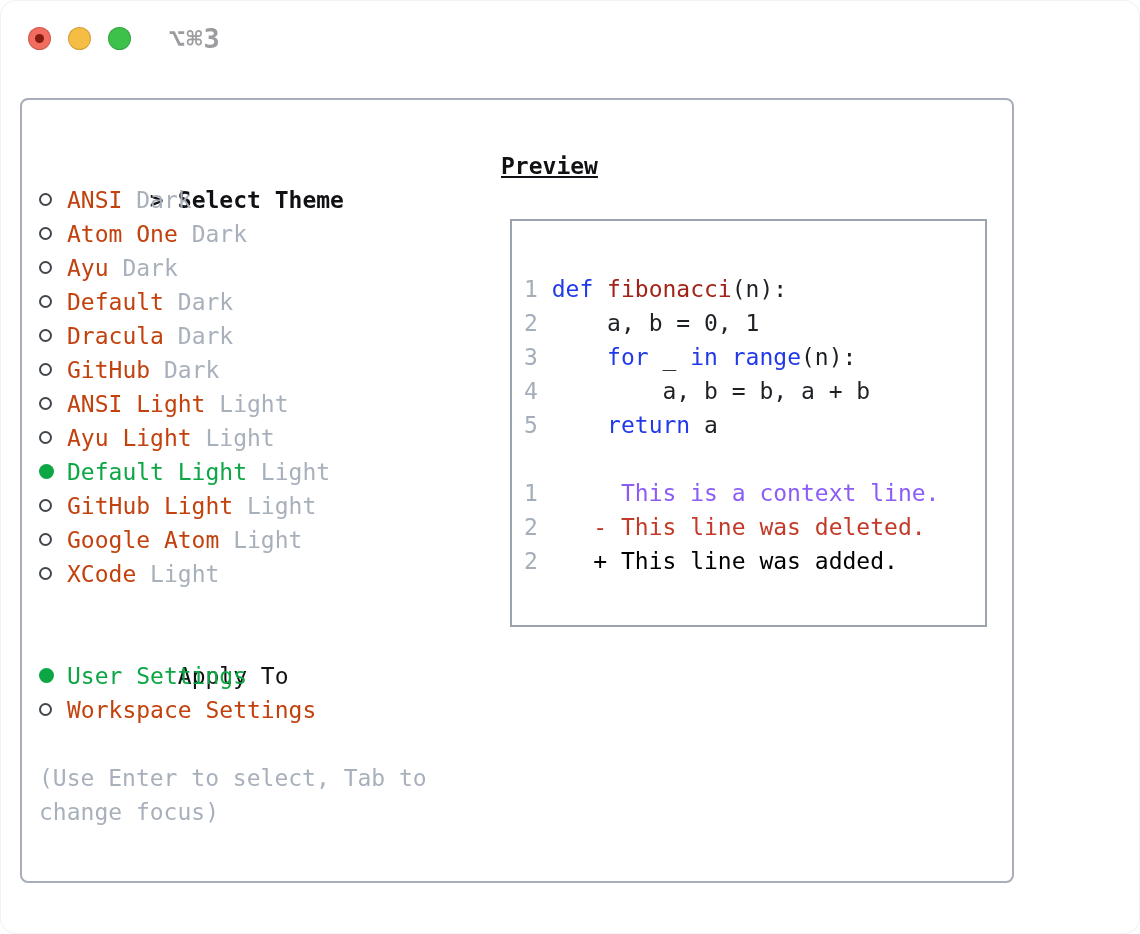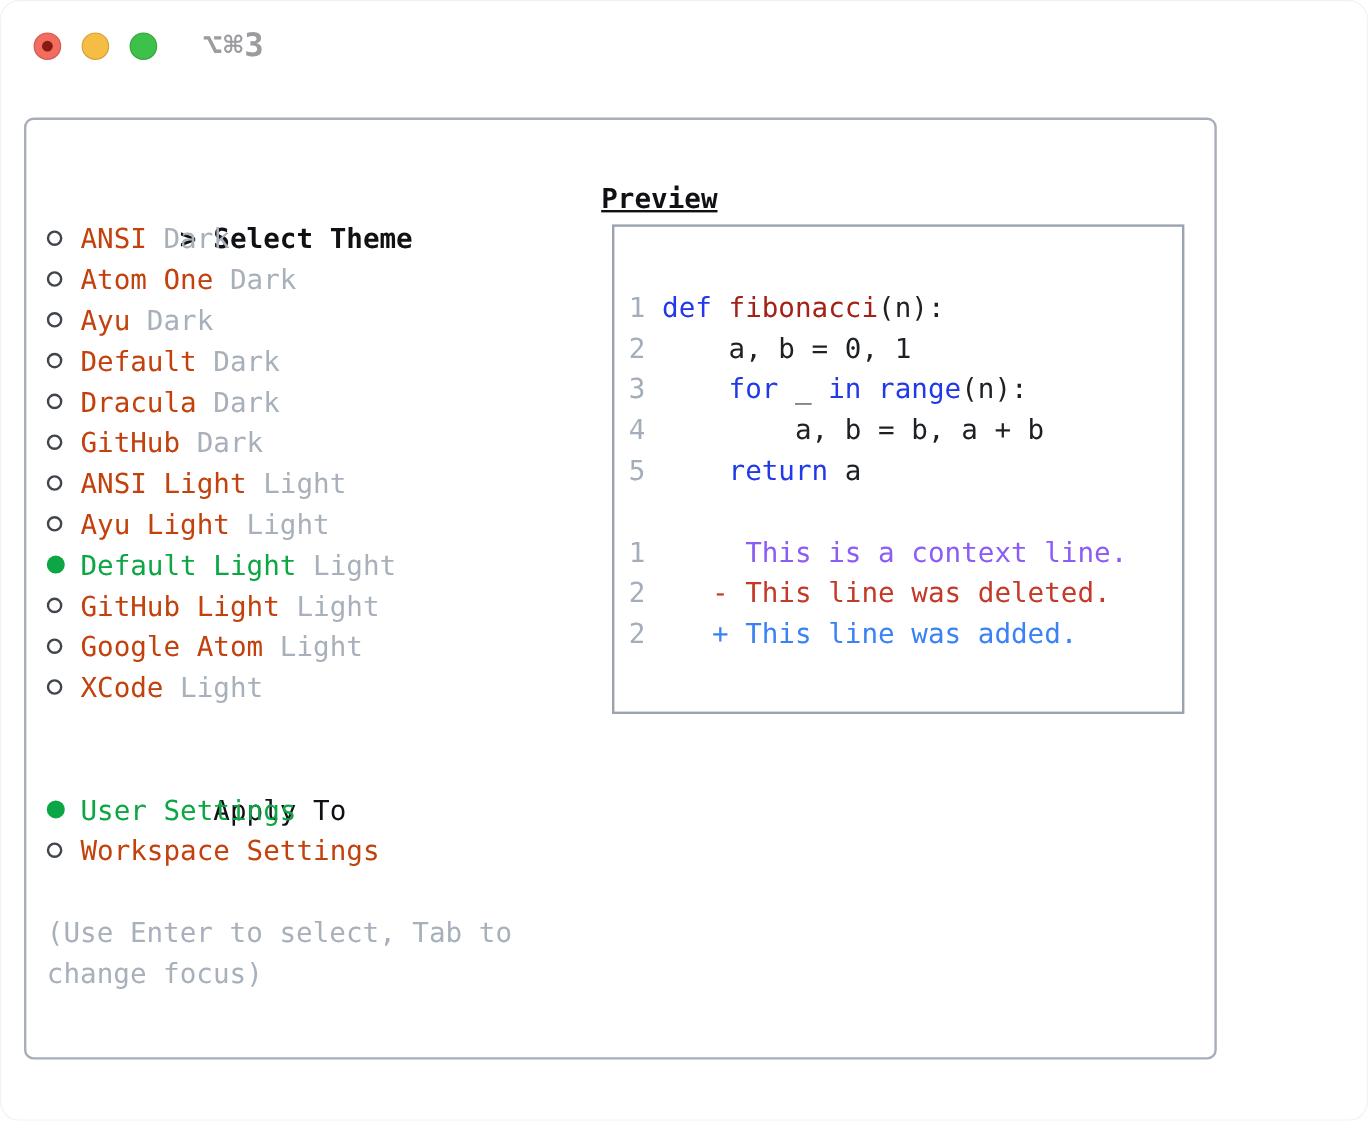--- a/index.html
+++ b/index.html
@@ -31,29 +31,29 @@
   .ring.sel{width:15px;height:15px;border:none;background:#0ca644;}
   .h{font-weight:bold;color:#101114;}
   .h2{color:#101114;}
   .name{color:#c2410c;}
   .name.sel-text{color:#0ca644;text-align:right;}
   .variant{color:#a8b0bb;margin-top:12px;}
   .spacer{height:34px;}
   .help{margin-top:0;width:440px;color:#a8b0bb;font-size:23px;line-height:34px;}
   
   .preview-title{position:absolute;left:479px;top:49px;height:34px;line-height:34px;font-size:23px;font-weight:bold;color:#101114;text-decoration:underline;}
-  .preview-box{position:absolute;left:488px;top:87px;width:477px;height:408px;border:2px solid #9aa3ae;background:#ffffff;padding:51px 8px 0 12px;}
+  .preview-box{position:absolute;left:488px;top:119px;width:477px;height:408px;border:2px solid #9aa3ae;background:#ffffff;padding:51px 8px 0 12px;}
   .cline{height:34px;line-height:34px;font-size:23px;white-space:pre;}
   .ln{color:#a4aebb;}
   .kw{color:#2139e8;}
   .fn{color:#a32217;}
   .pl{color:#1d2025;}
   .ctx{color:#8b5cf6;}
   .del{color:#c43a28;}
-  .add{color:#3b82f6;}
+  .add{color:#000000;}
 </style>
 </head>
 <body>
 
 <div class="window">
   <div class="titlebar">
     <span class="light red">
         <span class="dot"></span>
       </span>
     <span class="light yellow"></span>

